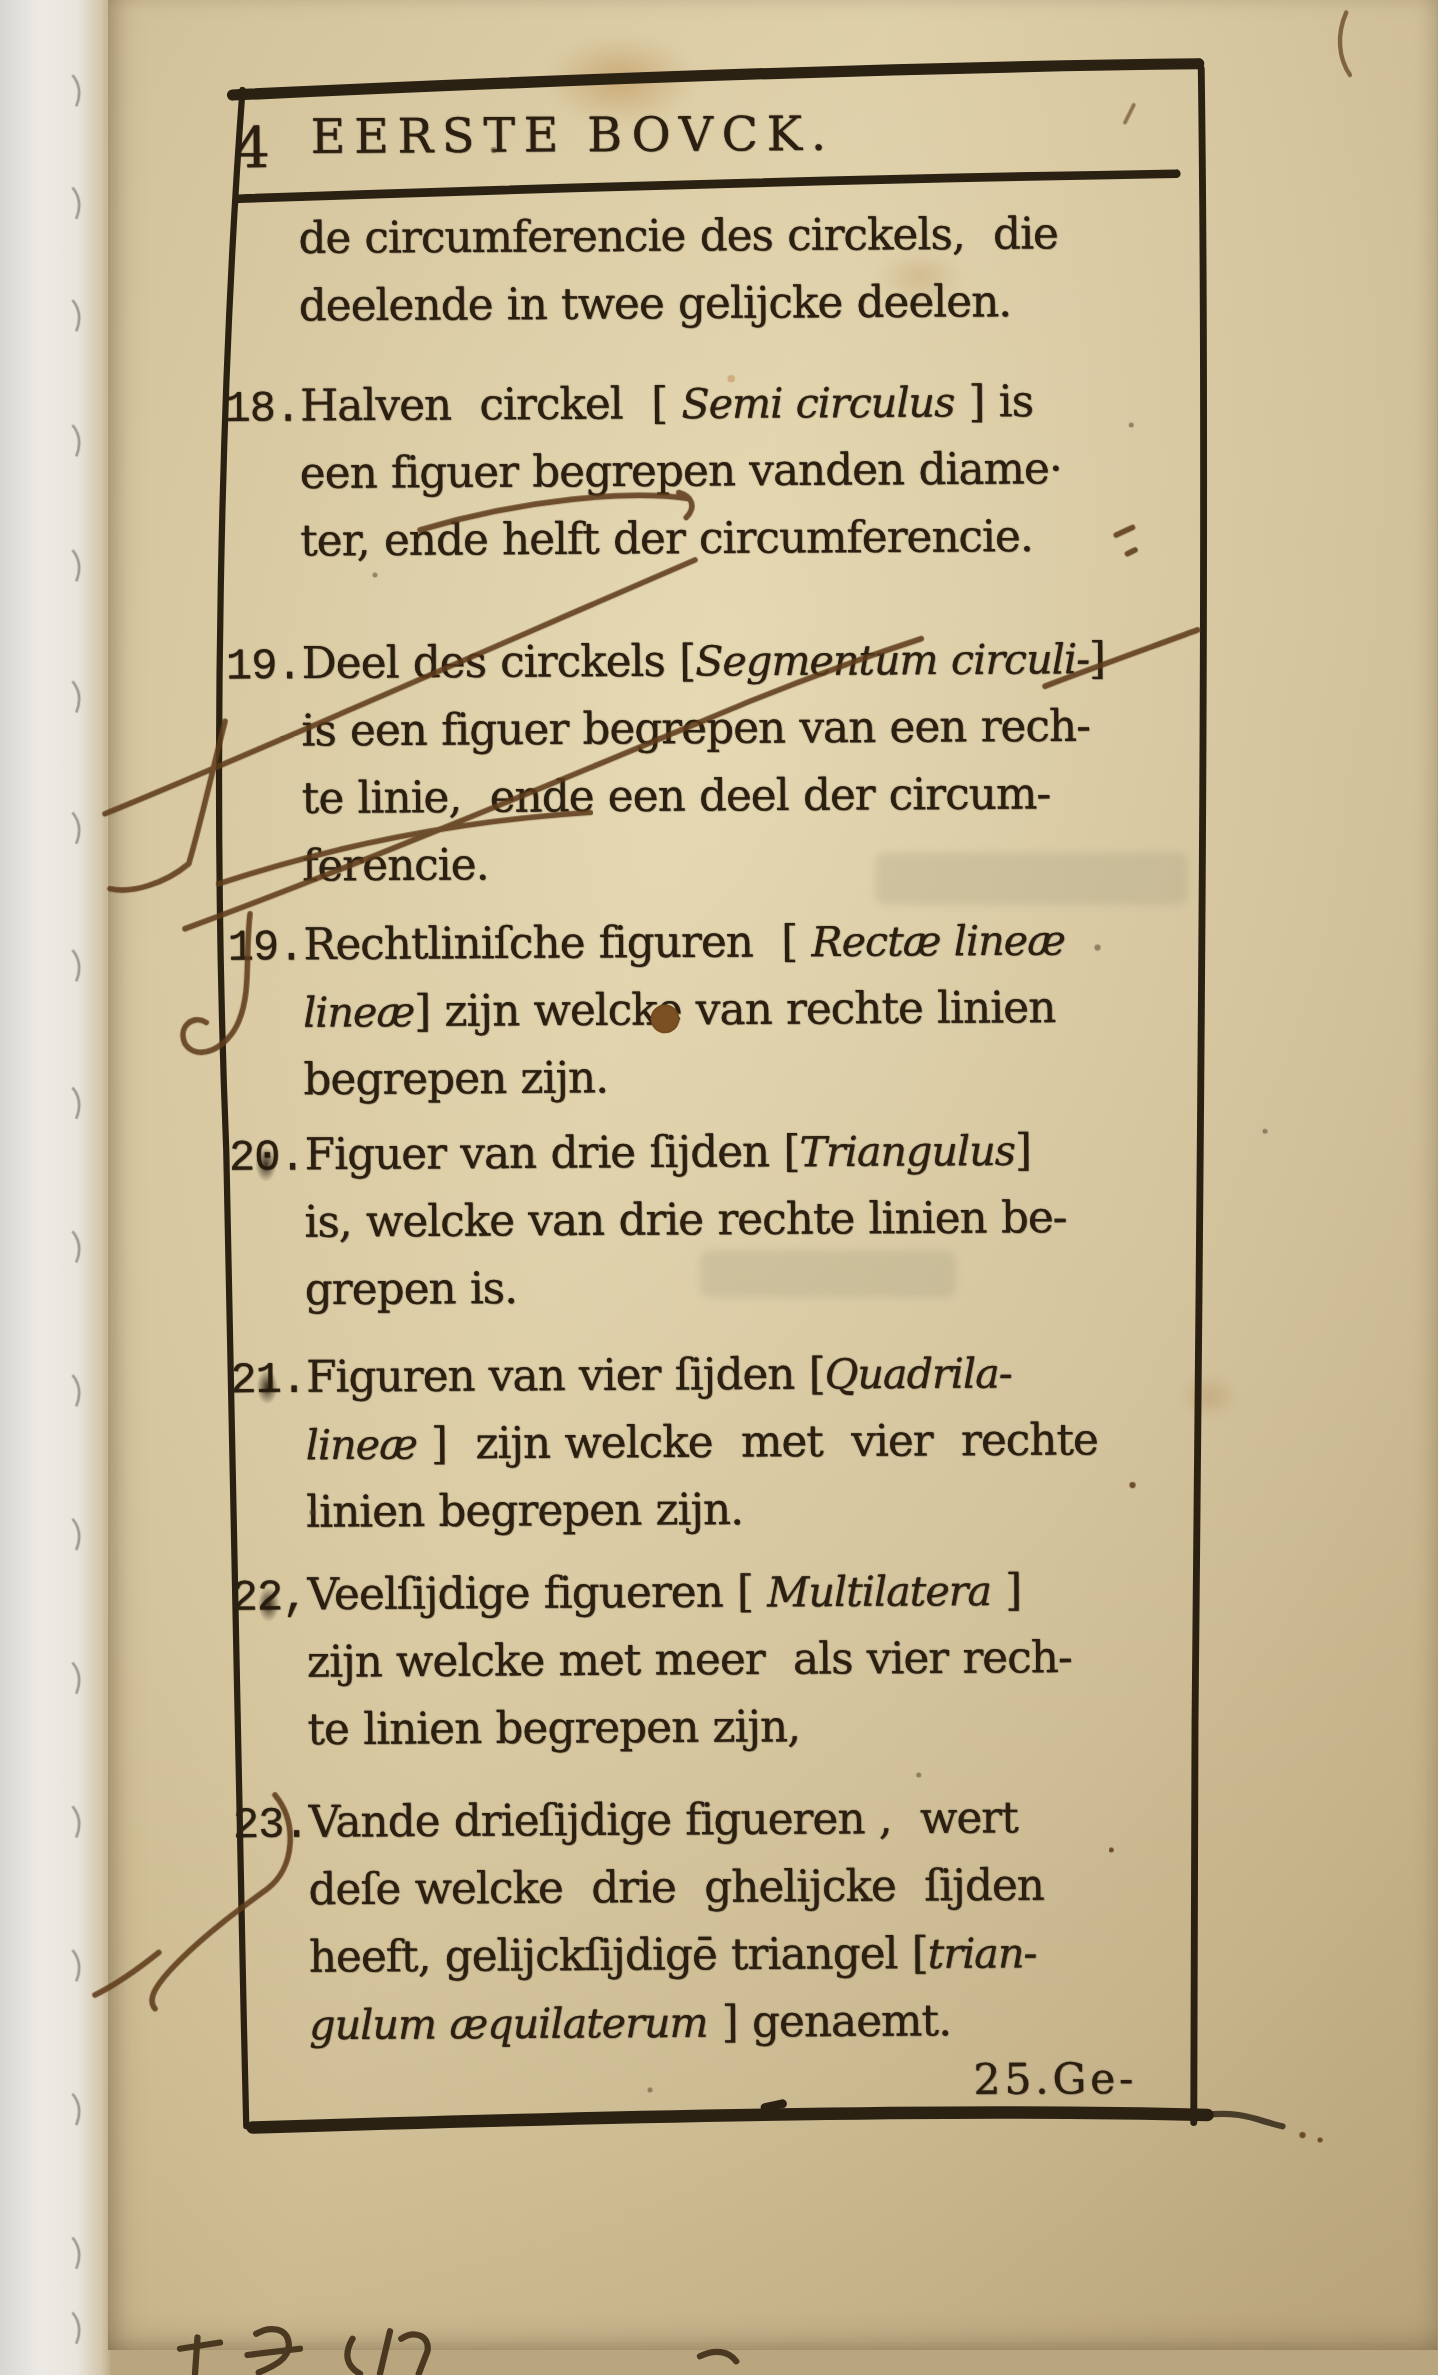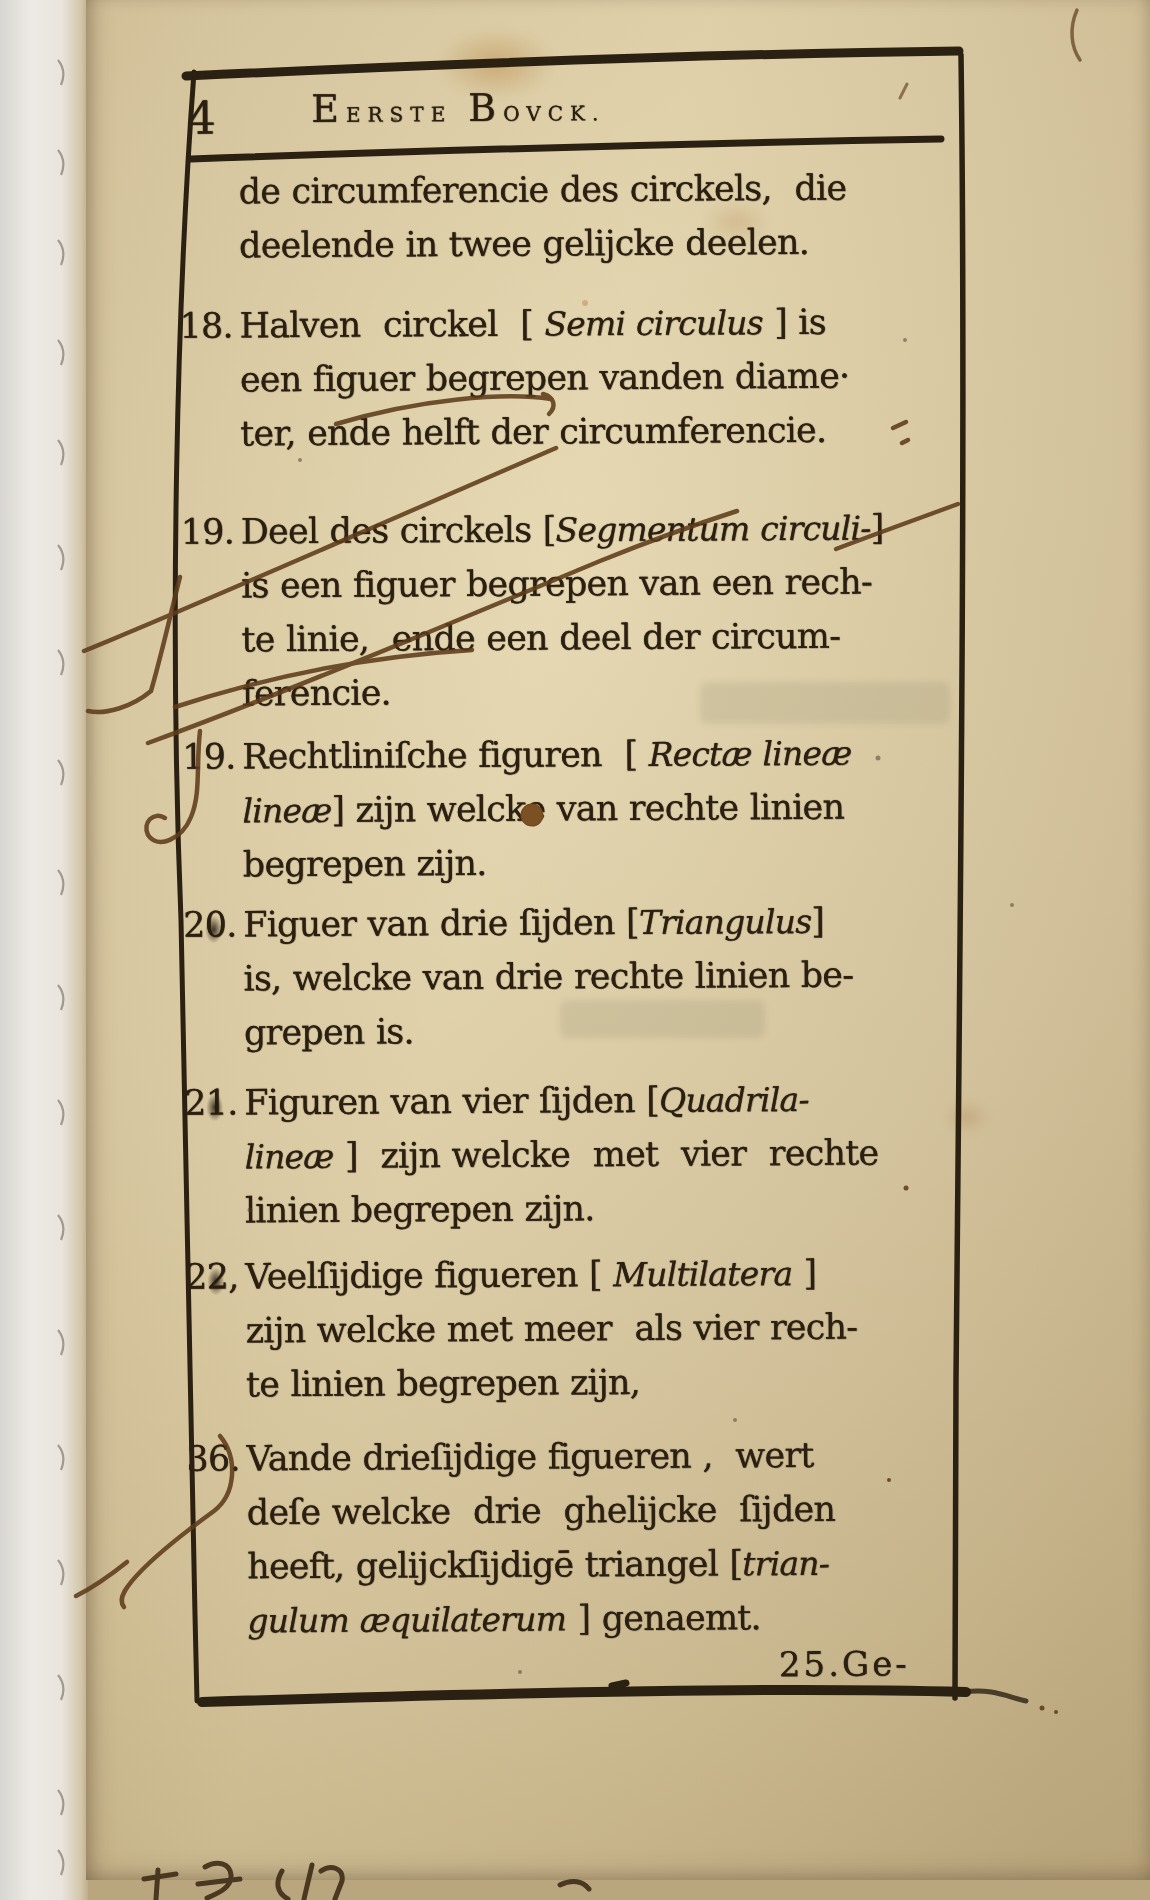--- a/index.html
+++ b/index.html
@@ -29,29 +29,29 @@
   .ghost1{left:700px;top:682px;width:250px;height:42px;}
   .ghost2{left:560px;top:1000px;width:205px;height:38px;}
 
   
   .pagebody{position:absolute;left:0;top:0;width:1150px;height:1900px;
     transform:rotate(-0.35deg);transform-origin:470px 900px;color:#2a1f10;}
   .ink{text-shadow:0 0 1px rgba(42,31,16,.9), .6px .6px 0 rgba(42,31,16,.3);}
   .pagenum{position:absolute;left:192px;top:90px;font-size:45px;}
   .header{position:absolute;left:183px;top:86px;width:560px;text-align:center;white-space:pre;}
   .header .cap{font-size:38px;letter-spacing:7px;}
-  .header .rest{font-size:20px;letter-spacing:7px;}
+  .header .rest{font-size:38px;letter-spacing:7px;}
   .header .gap{display:inline-block;width:16px;}
   #textblock{position:absolute;left:0;top:0;width:1150px;height:1900px;}
   .para{position:absolute;left:183px;width:792px;}
   .line{white-space:pre;height:54px;font-size:35px;line-height:54px;
         letter-spacing:-0.8px;word-spacing:1px;
         text-shadow:0 0 1px rgba(42,31,16,.85), .6px .6px 0 rgba(42,31,16,.3);}
   .line.cont{padding-left:60px;}
-  .num{display:inline-block;min-width:60px;}
+  .num{display:inline-block;min-width:60px;font-family:Liberation Mono, monospace;}
   .i{font-style:italic;font-size:33px;}
   .b{position:relative;}
   .b::after{content:"";position:absolute;left:-5px;top:15px;width:23px;height:23px;border-radius:50%;
      background:radial-gradient(circle,#7b5124 55%,#6a4016 80%,rgba(106,64,22,0) 96%);}
   .s{position:relative;}
   .s::after{content:"";position:absolute;left:1px;top:11px;width:17px;height:28px;border-radius:50%;
      background:radial-gradient(closest-side,rgba(35,25,12,.85),rgba(35,25,12,0));}
   .catchword{position:absolute;left:183px;top:1646px;width:722px;text-align:right;
      font-size:34px;letter-spacing:3px;white-space:pre;}
   svg#overlay{position:absolute;left:0;top:0;pointer-events:none;}
@@ -103,21 +103,21 @@
           <div class="line"><span class="num"><span class="r">2</span><span class="s">1</span><span class="r">.</span></span><span class="r">Figuren van vier ſijden [</span><span class="i">Quadrila-</span></div>
           <div class="line cont"><span class="i">lineæ</span><span class="r"> ]  zijn welcke  met  vier  rechte</span></div>
           <div class="line cont"><span class="r">linien begrepen zijn.</span></div>
         </div>
         <div class="para" style="top: 1248px;">
           <div class="line"><span class="num"><span class="r">2</span><span class="s">2</span><span class="r">,</span></span><span class="r">Veelſijdige figueren [ </span><span class="i">Multilatera</span><span class="r"> ]</span></div>
           <div class="line cont"><span class="r">zijn welcke met meer  als vier rech-</span></div>
           <div class="line cont"><span class="r">te linien begrepen zijn,</span></div>
         </div>
         <div class="para" style="top: 1430px;">
-          <div class="line"><span class="num"><span class="r">36.</span></span><span class="r">Vande drieſijdige figueren ,  wert</span></div>
+          <div class="line"><span class="num"><span class="r">23.</span></span><span class="r">Vande drieſijdige figueren ,  wert</span></div>
           <div class="line cont"><span class="r">deſe welcke  drie  ghelijcke  ſijden</span></div>
           <div class="line cont"><span class="r">heeft, gelijckſijdigē triangel [</span><span class="i">trian-</span></div>
           <div class="line cont"><span class="i">gulum æquilaterum</span><span class="r"> ] genaemt.</span></div>
         </div>
       </div>
     <div class="catchword ink">25.Ge-</div>
   </div>
 
   <svg id="overlay" width="1150" height="1900" viewBox="0 0 1150 1900">
     <g stroke="#2b2113" fill="none" stroke-linecap="round">

